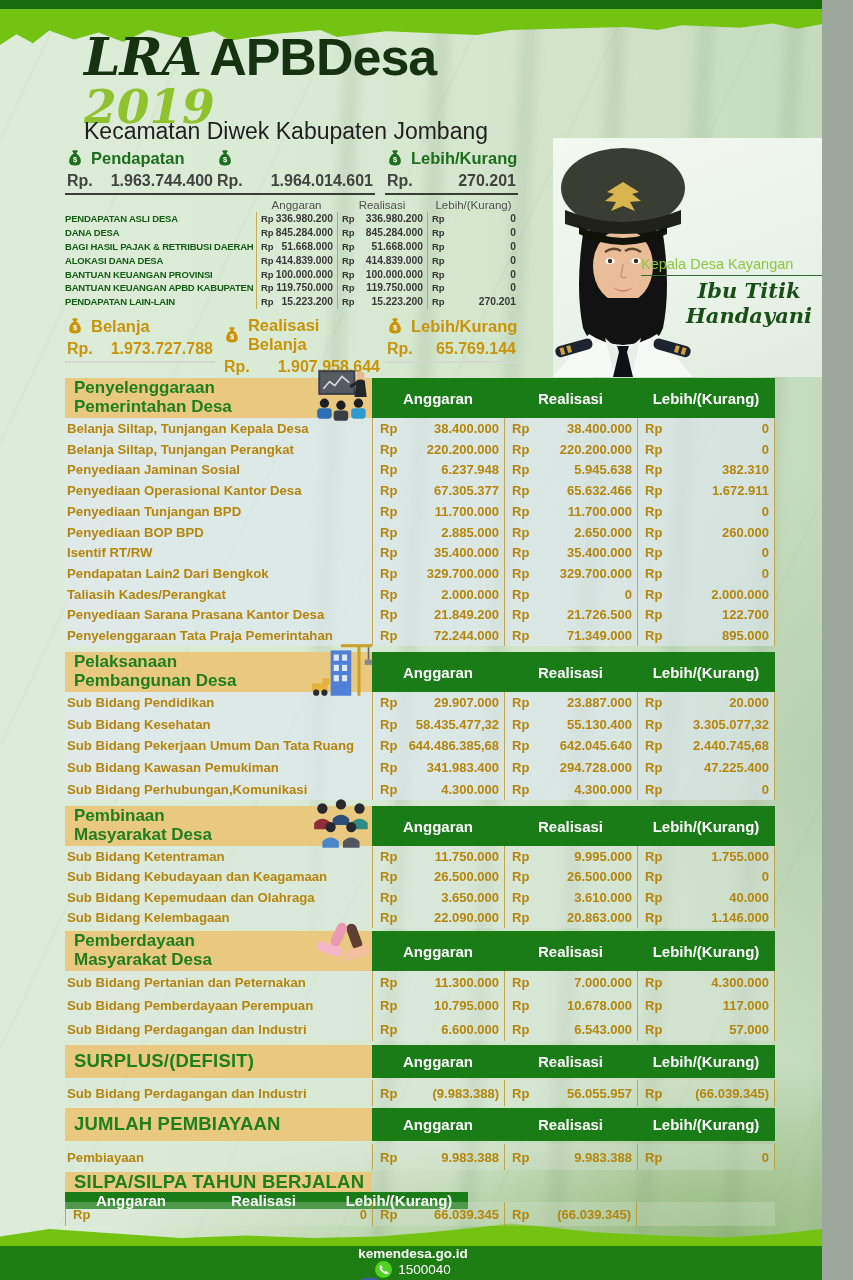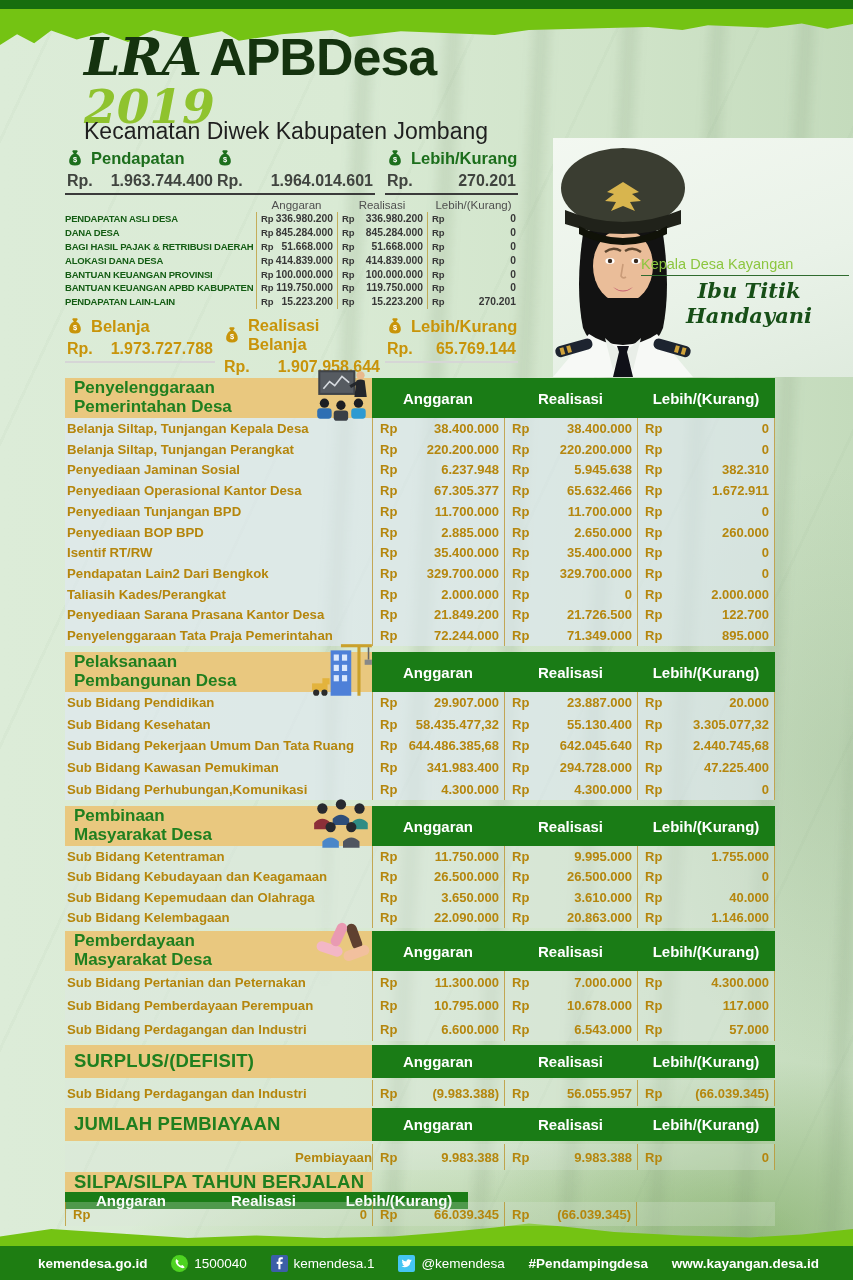--- a/index.html
+++ b/index.html
@@ -1,17 +1,17 @@
 <!DOCTYPE html>
 <html><head>
 <meta charset="utf-8">
 <style>
   html,body{margin:0;padding:0;background:#9aa79a;}
-  .poster{position:relative;width:853px;height:1280px;overflow:hidden;
-          font-family:"Liberation Sans",sans-serif;background:#d8ead4;}
+  .poster{position:relative;width:774px;height:1280px;overflow:hidden;
+          font-family:"Liberation Sans",sans-serif;background:#d8ead4;padding-left:48px;}
   
   .bg{position:absolute;inset:0;background:
       radial-gradient(ellipse 420px 260px at 88% 97%, rgba(96,150,60,.50), transparent 70%),
       radial-gradient(ellipse 520px 210px at 55% 100%, rgba(110,160,70,.38), transparent 70%),
       radial-gradient(ellipse 320px 420px at 100% 60%, rgba(150,180,140,.30), transparent 72%),
       linear-gradient(90deg,#dcecd8 0%,#d9ead4 40%,#cfe3c8 75%,#c4dbbc 100%);}
   .trunks{position:absolute;top:0;bottom:0;left:38%;right:0;opacity:.75;filter:blur(5px);
       background:repeating-linear-gradient(93deg,rgba(125,150,115,0) 0 34px,rgba(125,150,115,.22) 34px 52px,rgba(125,150,115,0) 52px 88px);}
   .branches{position:absolute;inset:0;opacity:.5;
       background:repeating-linear-gradient(115deg,transparent 0 58px,rgba(130,160,125,.10) 58px 61px,transparent 61px 128px);}
@@ -69,21 +69,21 @@
   .rows.p1{background:rgba(224,231,243,.60);}
   .rows.p2{background:rgba(222,232,226,.42);}
   .rows.p0{background:rgba(220,231,218,.28);}
   .brow{display:grid;grid-template-columns:307px 132px 133px 138px;align-items:center;flex:1;}
   .rlabel{color:#b5860d;font-weight:bold;font-size:13.2px;padding-left:2px;white-space:nowrap;}
   .cell{height:100%;display:flex;align-items:center;justify-content:space-between;padding:0 5px 0 7px;
         box-sizing:border-box;border-left:1px solid rgba(185,140,25,.7);color:#b5860d;font-weight:bold;font-size:13px;}
   .brow .cell:last-child{border-right:1px solid rgba(185,140,25,.7);}
   
   .footer{position:absolute;left:0;right:0;bottom:0;height:34px;background:#1e7d12;z-index:6;
-          display:flex;align-items:center;justify-content:space-between;padding:0 34px 0 38px;color:#fff;}
+          display:flex;align-items:center;justify-content:space-between;padding:0 34px 0 38px;color:#fff;flex-direction:column;}
   .f-item{display:flex;align-items:center;gap:6px;font-size:13.5px;}
   .f-item.bold{font-weight:bold;}
   .f-ic{width:17px;height:17px;display:inline-block;}
   .f-ic svg{width:100%;height:100%;}
 </style>
 </head>
 <body>
 
 <div class="poster">
   <div class="bg"></div>
@@ -835,21 +835,21 @@
         <div class="band" style="height: 33px;">
           <div class="band-left">
             <div class="band-title">JUMLAH PEMBIAYAAN</div>
           </div>
           <div class="band-cols">
             <div class="band-col">Anggaran</div>
             <div class="band-col">Realisasi</div>
             <div class="band-col">Lebih/(Kurang)</div>
           </div>
         </div>
-        <div class="rows p0" style="top: 36px; height: 26px; position: absolute; text-align: right;">
+        <div class="rows p0" style="top: 36px; height: 26px; position: absolute;">
           <div class="brow">
             <div class="rlabel">Pembiayaan</div>
             <div class="cell">
               <span class="rp">Rp</span>
               <span class="amt">9.983.388</span>
             </div>
             <div class="cell">
               <span class="rp">Rp</span>
               <span class="amt">9.983.388</span>
             </div>

